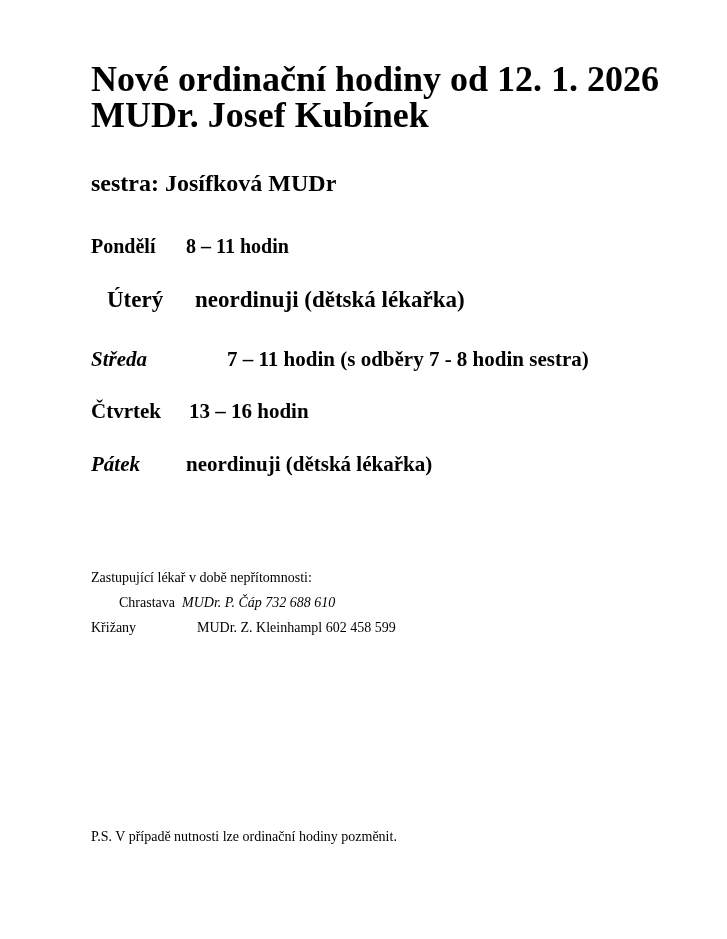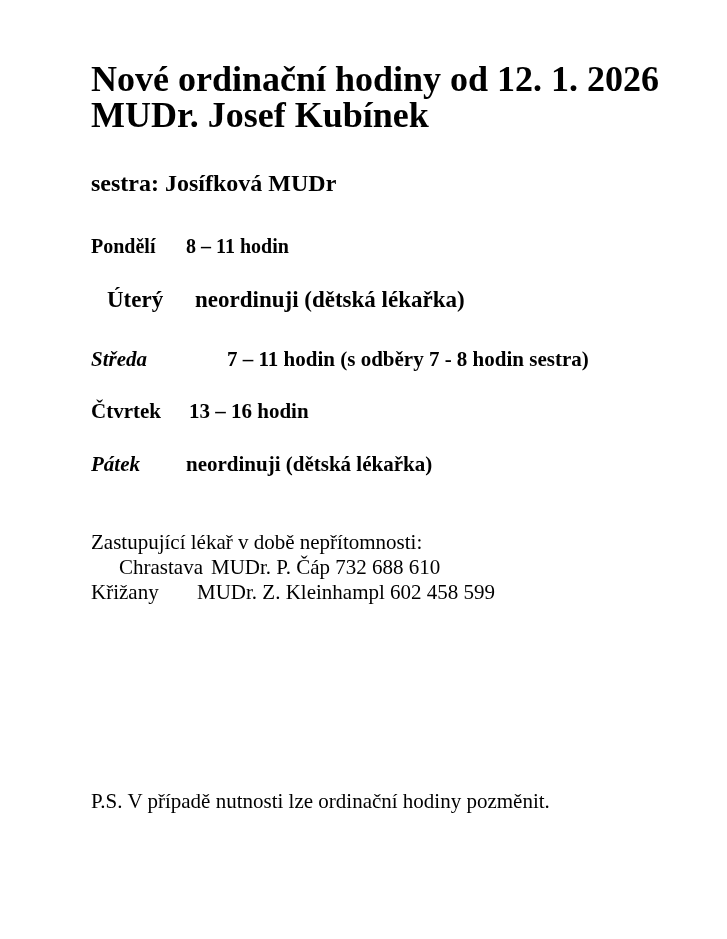--- a/index.html
+++ b/index.html
@@ -2,21 +2,21 @@
 <html><head>
   <meta charset="utf-8">
   <style>
     html, body { margin:0; padding:0; background:#ffffff; }
     body { width:727px; height:939px; position:relative; overflow:hidden; color:#000; font-family:"Liberation Serif", serif; }
     .abs { position:absolute; white-space:nowrap; }
     .title { font-weight:bold; font-size:36px; line-height:34px; }
     .nurse { font-weight:bold; font-size:24px; }
     .row { position:absolute; left:91px; white-space:nowrap; font-weight:bold; }
     .row span { position:absolute; top:0; }
-    .plain { font-size:21px; line-height:25px; }
+    .plain { font-size:14px; line-height:25px;margin-top:35px; }
   </style>
 </head>
 <body>
 
 <div class="abs title" style="left:91px; top:62px;">Nové ordinační hodiny od 12. 1. 2026</div>
 <div class="abs title" style="left:91px; top:98px;">MUDr. Josef Kubínek</div>
 
 <div class="abs nurse" style="left:91px; top:170px;">sestra: Josífková MUDr</div>
 
 <div class="row" style="top:235px; font-size:20px;">
@@ -36,20 +36,20 @@
   <span style="left:98px;">13 – 16 hodin</span>
 </div>
 <div class="row" style="top:452px; font-size:21px;">
   <span style="left:0;font-style:italic;">Pátek</span>
   <span style="left:95px;">neordinuji (dětská lékařka)</span>
 </div>
 
 <div class="abs plain" style="left:91px; top:530px;">Zastupující lékař v době nepřítomnosti:</div>
 <div class="abs plain" style="left:91px; top:555px; width:500px;">
   <span style="position:absolute; left:0;margin-left:28px;">Chrastava</span>
-  <span style="position:absolute; left:120px;">MUDr. P. Čáp 732 688 610</span>
+  <span style="position:absolute; left:91px;font-style:italic;">MUDr. P. Čáp 732 688 610</span>
 </div>
 <div class="abs plain" style="left:91px; top:580px; width:500px;">
   <span style="position:absolute; left:0;">Křižany</span>
   <span style="position:absolute; left:106px;">MUDr. Z. Kleinhampl 602 458 599</span>
 </div>
 
 <div class="abs plain" style="left:91px; top:789px;">P.S. V případě nutnosti lze ordinační hodiny pozměnit.</div>
 
 </body></html>

